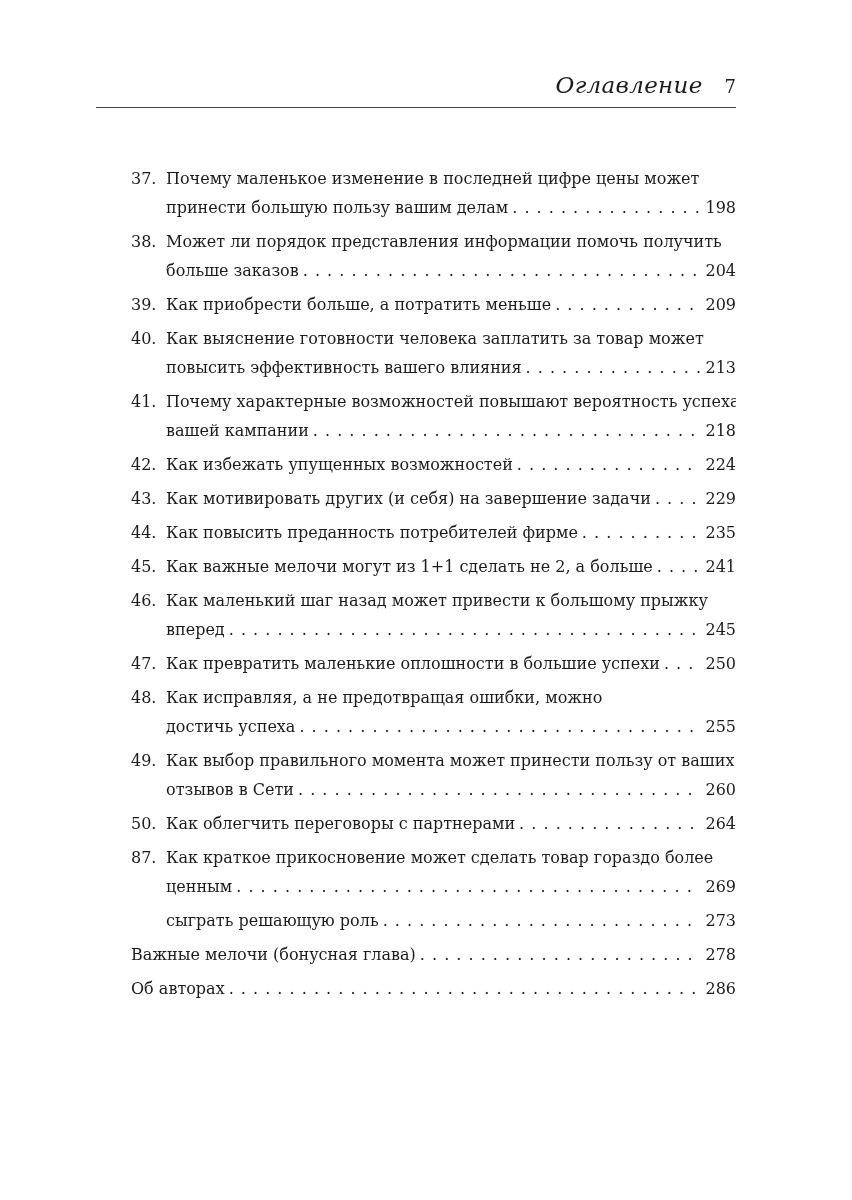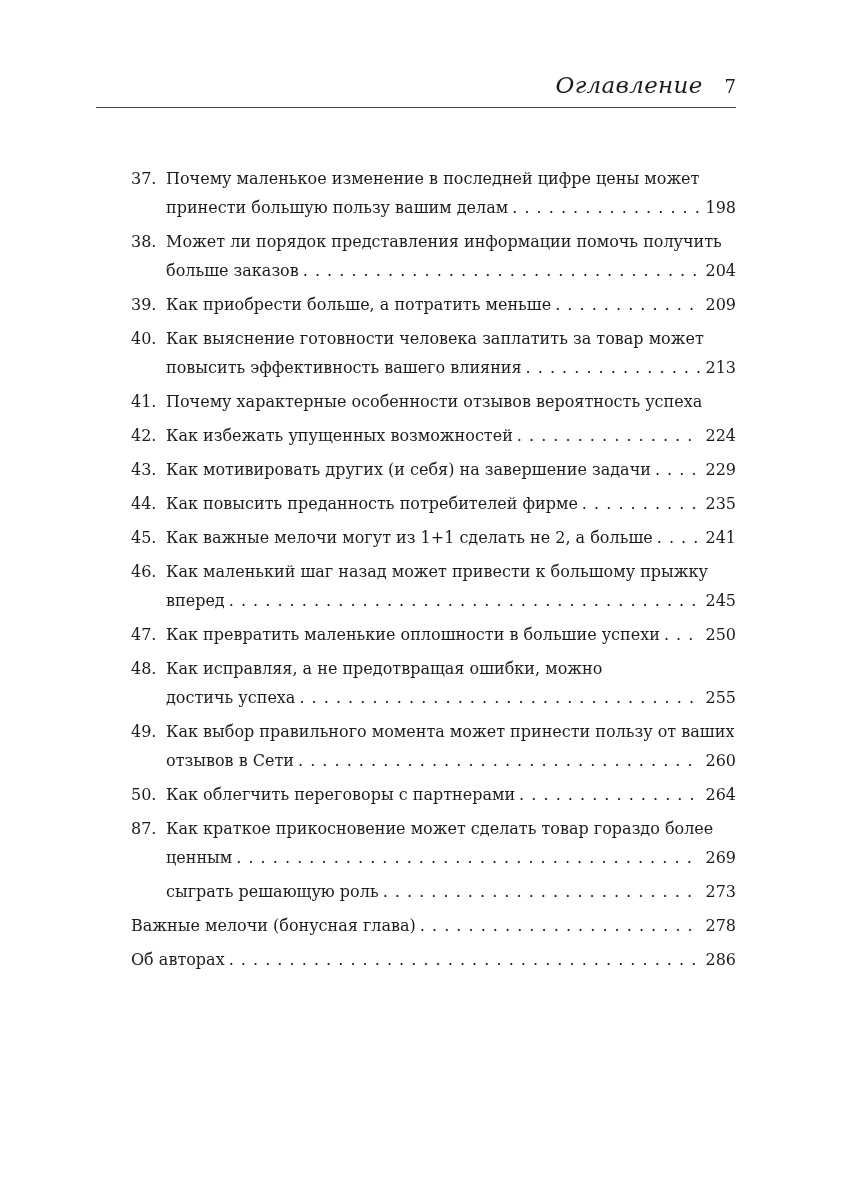--- a/index.html
+++ b/index.html
@@ -130,21 +130,26 @@
         </div>
         <div class="line">
           <span class="txt">повысить эффективность вашего влияния</span>
           <span class="dots"></span>
           <span class="pg">213</span>
         </div>
       </div>
       <div class="entry">
         <div class="line">
           <span class="num">41.</span>
-          <span class="txt">Почему характерные особенности отзывов вероятность успеха</span>
+          <span class="txt">Почему характерные возможностей повышают вероятность успеха</span>
+        </div>
+        <div class="line">
+          <span class="txt">вашей кампании</span>
+          <span class="dots"></span>
+          <span class="pg">218</span>
         </div>
       </div>
       <div class="entry">
         <div class="line">
           <span class="num">42.</span>
           <span class="txt">Как избежать упущенных возможностей</span>
           <span class="dots"></span>
           <span class="pg">224</span>
         </div>
       </div>

